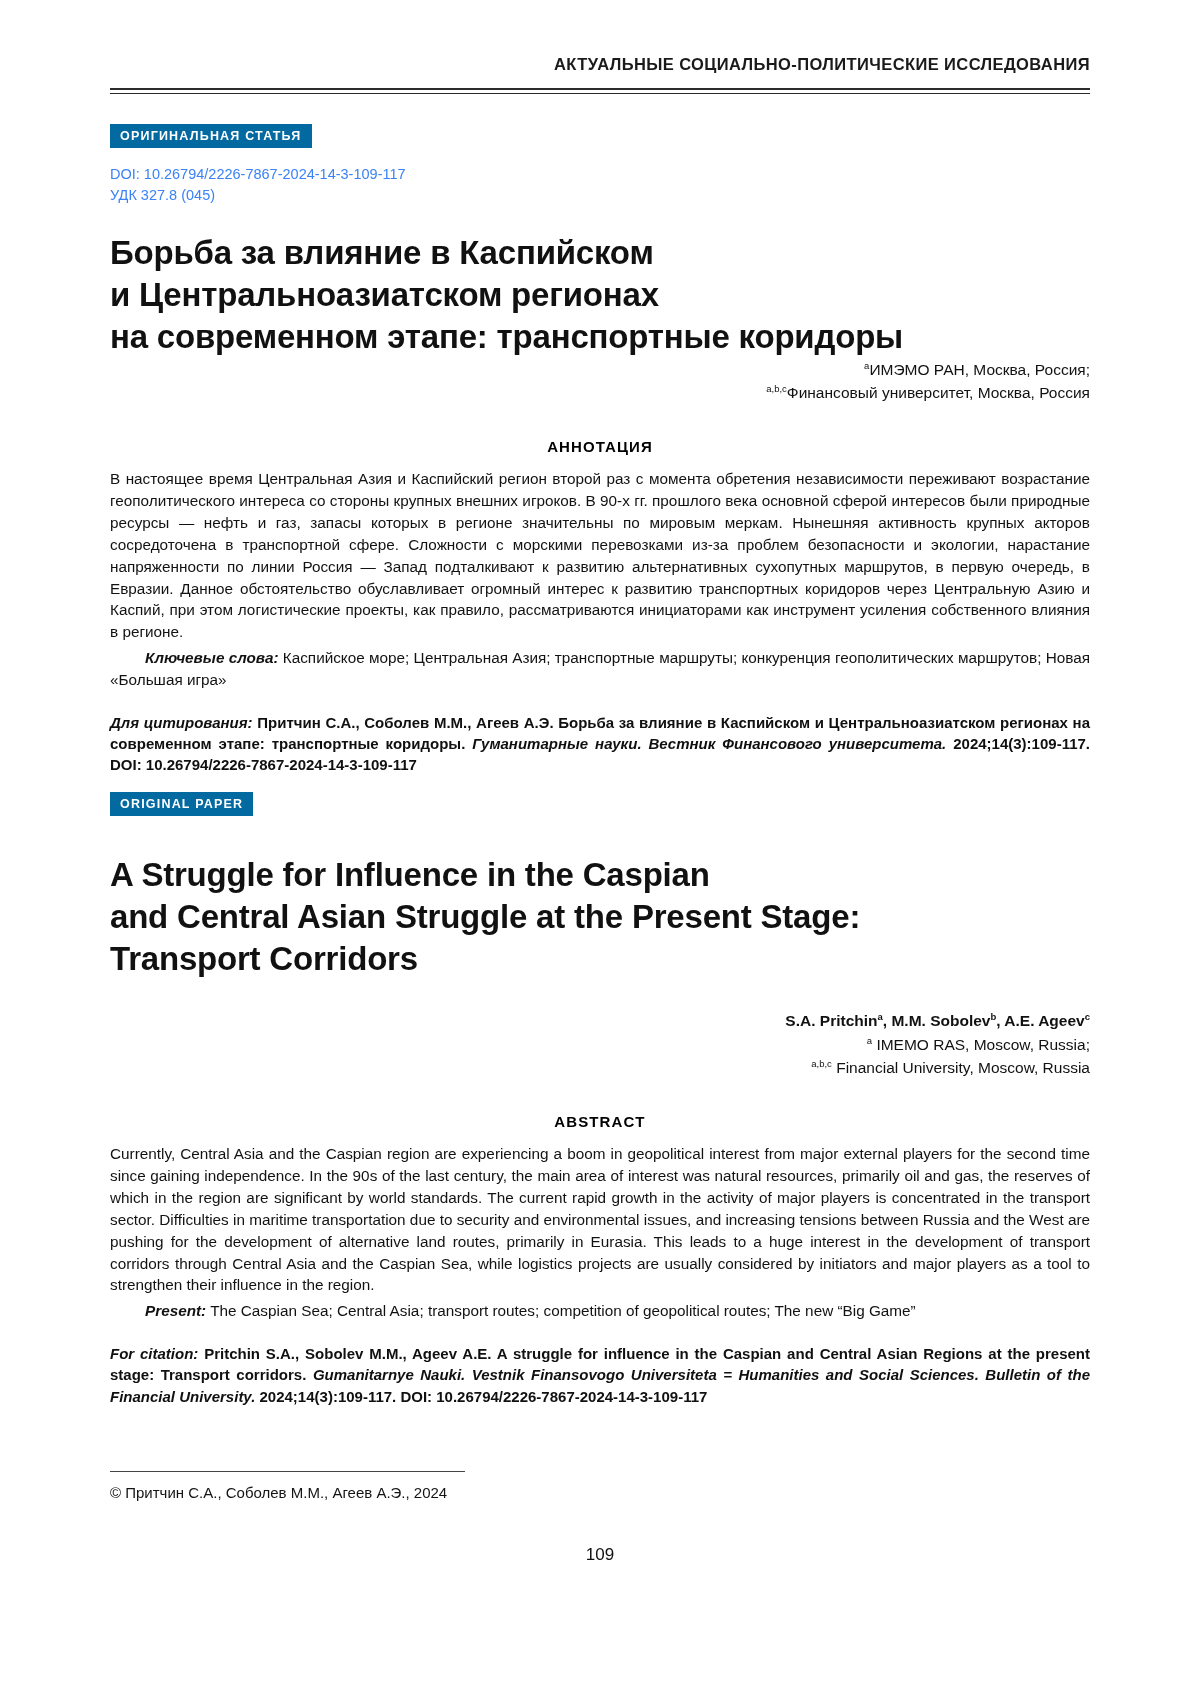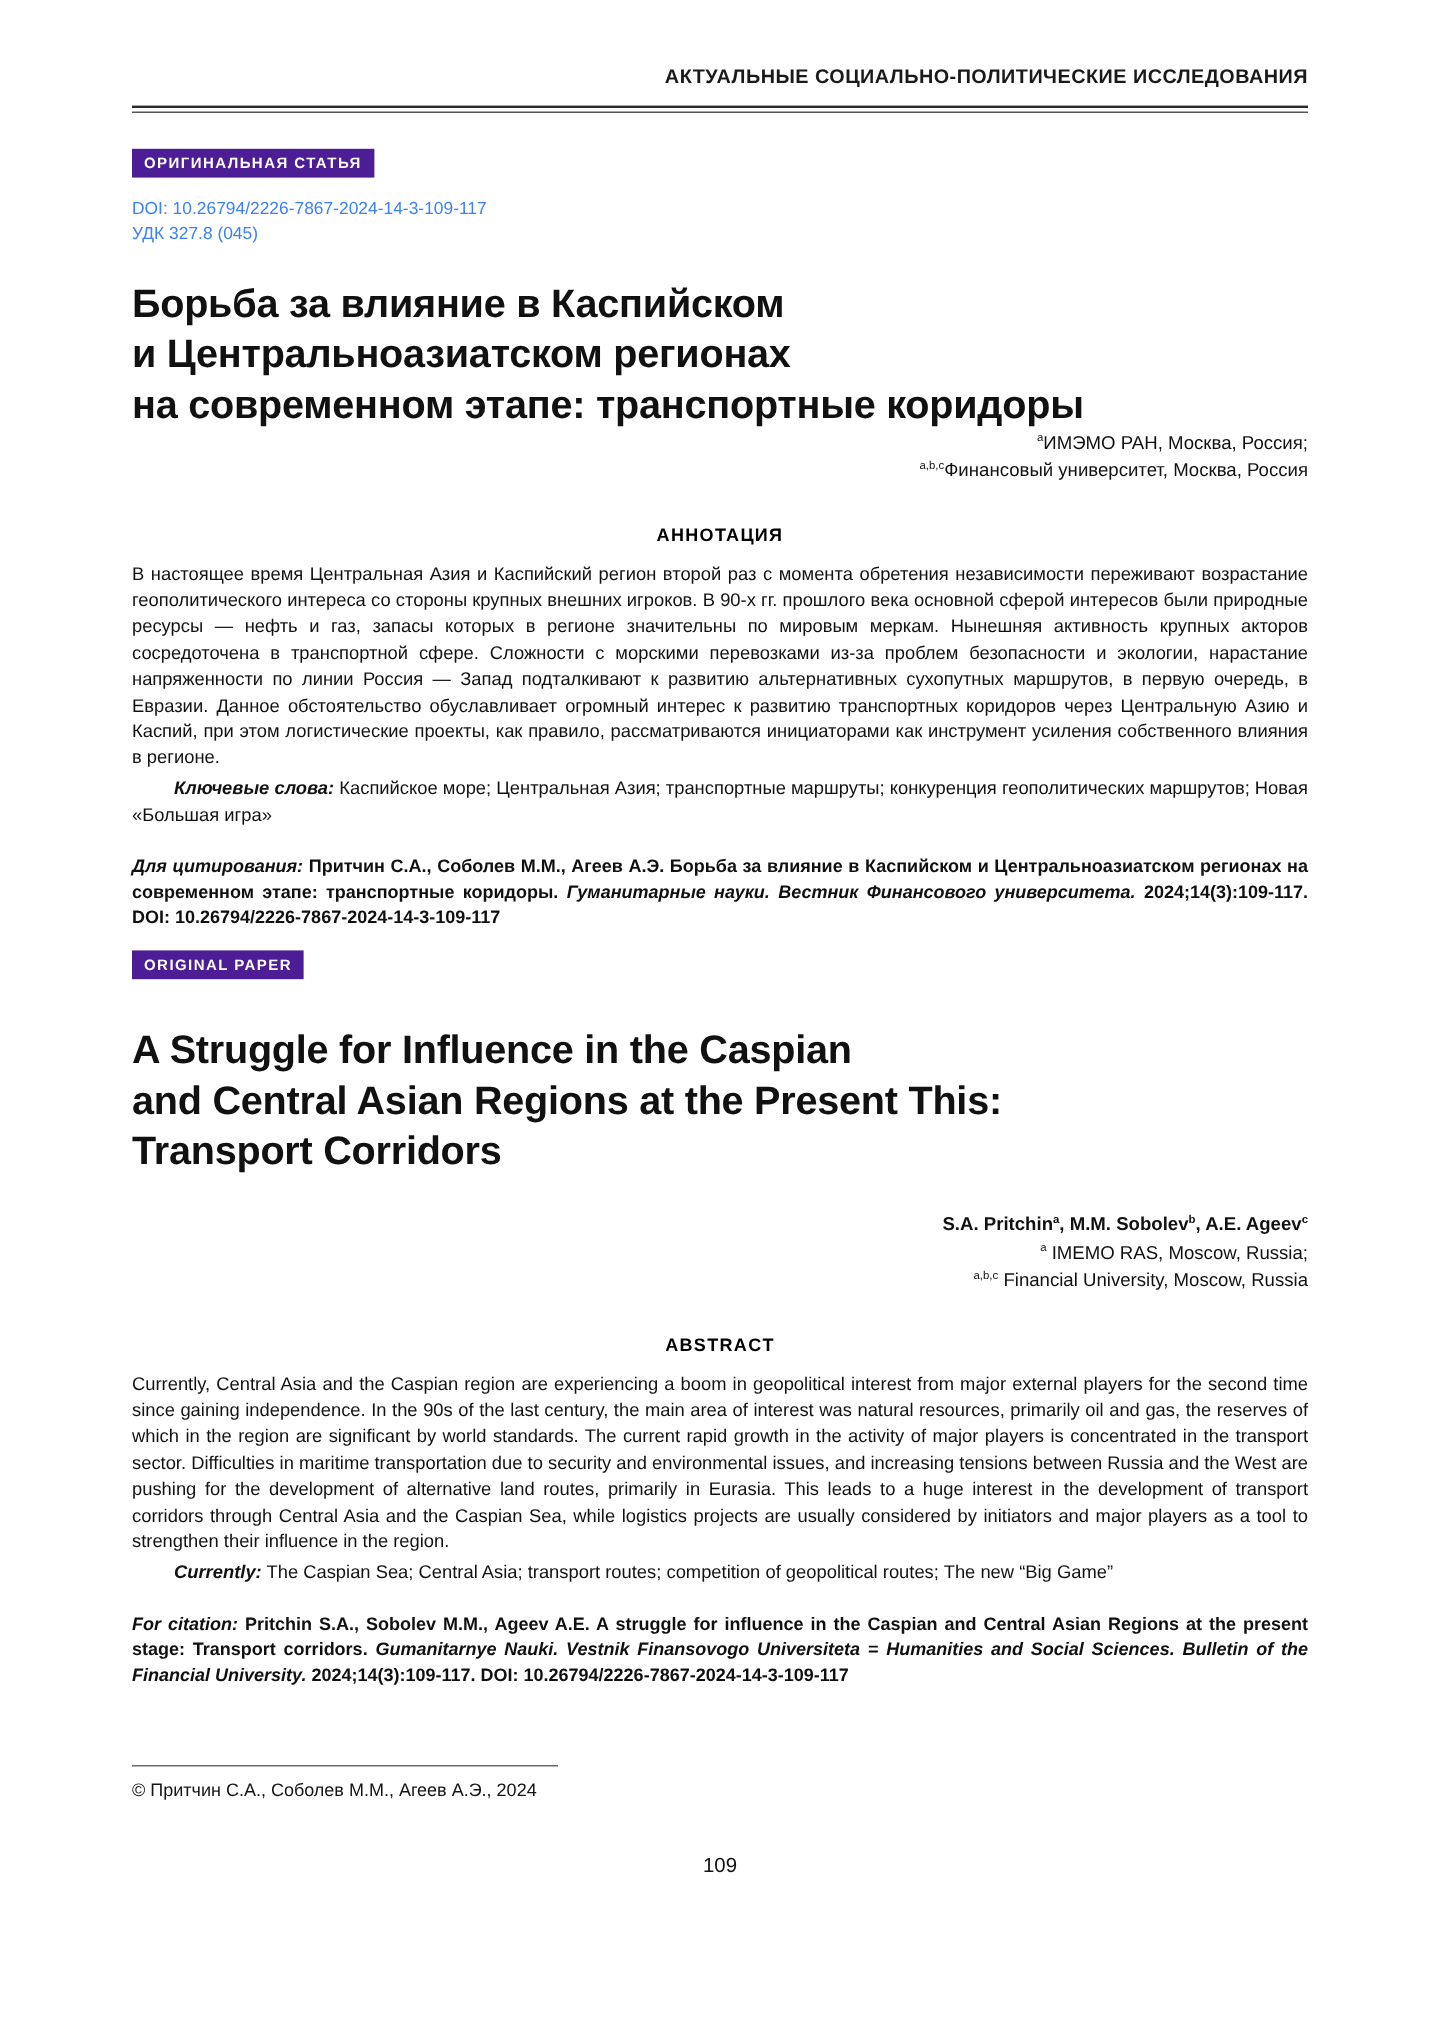--- a/index.html
+++ b/index.html
@@ -42,21 +42,21 @@
   .rule-double {
     border-top: 2.2px solid #2b2b2b;
     border-bottom: 1px solid #2b2b2b;
     height: 3px;
     margin-bottom: 30px;
   }
 
   
   .badge {
     display: inline-block;
-    background: #4c1d95;
+    background: #0369a1;
     color: #ffffff;
     font-size: 12.5px;
     font-weight: 700;
     letter-spacing: 1.2px;
     padding: 5px 10px 5px 10px;
     margin-bottom: 16px;
   }
 
   .meta-line {
     font-size: 14.5px;
@@ -197,37 +197,37 @@
       <span class="it">Гуманитарные науки. Вестник Финансового университета.</span>
       <span>2024;14(3):109-117. DOI: 10.26794/2226-7867-2024-14-3-109-117</span>
     </div>
 
     
     <div style="height:16px"></div>
     <div class="badge">ORIGINAL PAPER</div>
 
     <div class="title-en">
       <div>A Struggle for Influence in the Caspian</div>
-      <div>and Central Asian Regions at the Present This:</div>
+      <div>and Central Asian Struggle at the Present Stage:</div>
       <div>Transport Corridors</div>
     </div>
 
     <div class="authors">S.A. Pritchin<sup>a</sup>, M.M. Sobolev<sup>b</sup>, A.E. Ageev<sup>c</sup></div>
     <div class="affil">
       <sup>a</sup> <span>IMEMO RAS, Moscow, Russia;</span>
     </div>
     <div class="affil">
       <sup>a,b,c</sup> <span>Financial University, Moscow, Russia</span>
     </div>
 
     <div class="section-label">ABSTRACT</div>
     <div class="abstract">Currently, Central Asia and the Caspian region are experiencing a boom in geopolitical interest from major external players for the second time since gaining independence. In the 90s of the last century, the main area of interest was natural resources, primarily oil and gas, the reserves of which in the region are significant by world standards. The current rapid growth in the activity of major players is concentrated in the transport sector. Difficulties in maritime transportation due to security and environmental issues, and increasing tensions between Russia and the West are pushing for the development of alternative land routes, primarily in Eurasia. This leads to a huge interest in the development of transport corridors through Central Asia and the Caspian Sea, while logistics projects are usually considered by initiators and major players as a tool to strengthen their influence in the region.</div>
 
     <div class="keywords">
-      <span class="kw-label">Currently:</span>
+      <span class="kw-label">Present:</span>
       <span>The Caspian Sea; Central Asia; transport routes; competition of geopolitical routes; The new “Big Game”</span>
     </div>
 
     <div class="citation">
       <span class="lead">For citation:</span>
       <span>Pritchin S.A., Sobolev M.M., Ageev A.E. A struggle for influence in the Caspian and Central Asian Regions at the present stage: Transport corridors.</span>
       <span class="it">Gumanitarnye Nauki. Vestnik Finansovogo Universiteta = Humanities and Social Sciences. Bulletin of the Financial University.</span>
       <span>2024;14(3):109-117. DOI: 10.26794/2226-7867-2024-14-3-109-117</span>
     </div>
 

